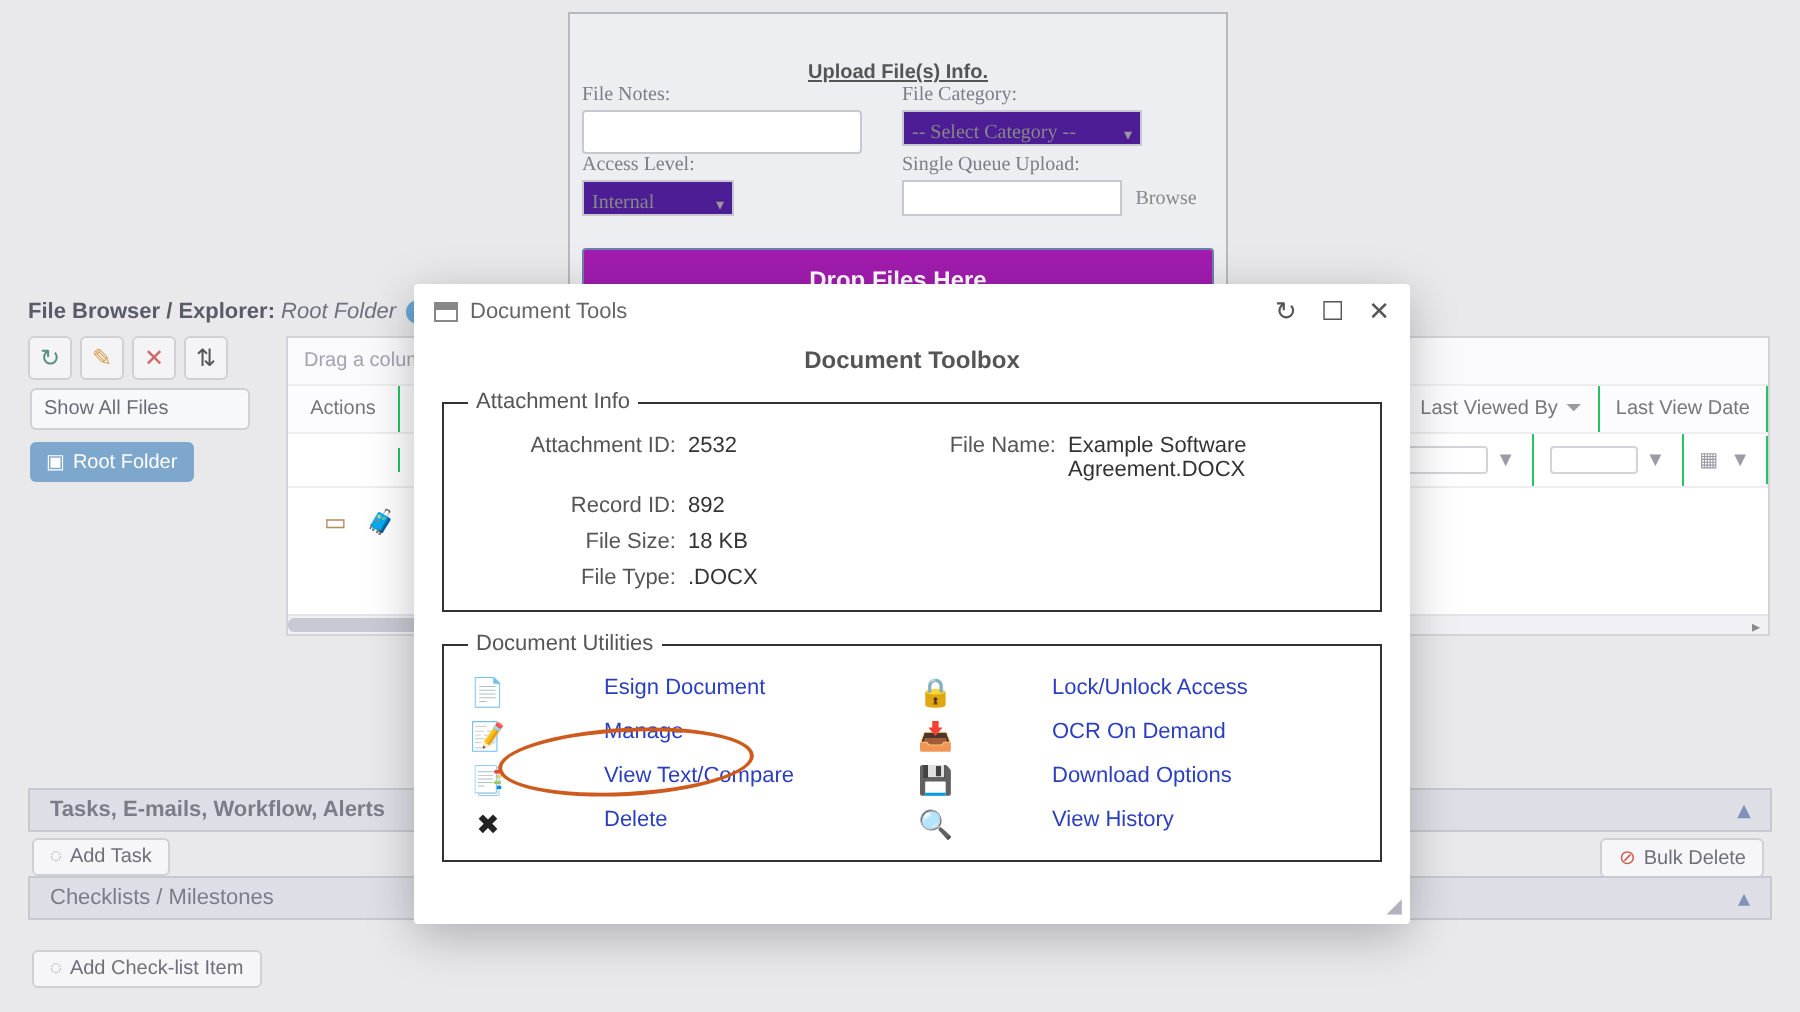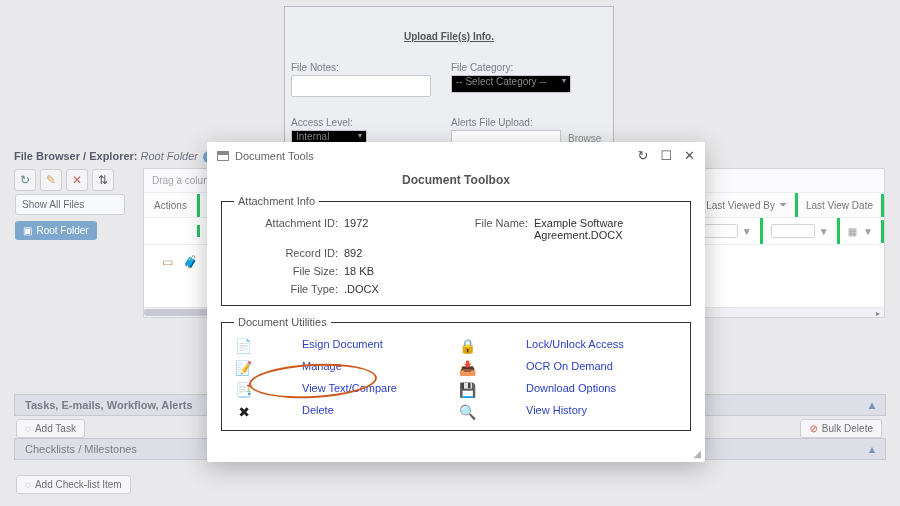--- a/index.html
+++ b/index.html
@@ -11,25 +11,25 @@
     width:900px; height:506px;
     overflow:hidden;
     position:relative;
   }
   
   .upload-panel {
     position:absolute; top:6px; left:284px; width:330px;
     border:1px solid #b8b8c0; background:#eceef1; padding:4px 6px 6px;
   }
   .upload-title { text-align:center; font-weight:bold; text-decoration:underline; font-size:10px; color:#555;margin-top:20px; }
-  .upload-row { display:flex; gap:4px; margin-top:20px; }
+  .upload-row { display:flex; gap:4px; margin-top:0;font-family:Liberation Serif, serif; }
   .upload-col { flex:1; }
   .upload-label { font-size:10px; color:#7d7d88; margin-bottom:2px; display:block; }
   .textarea { border:1px solid #c8c8d0; background:#fff; height:22px; width:90%; border-radius:2px; }
-  .select { border:1px solid #c8c8d0; background:#000000; height:18px; width:120px; font-size:10px; display:flex; align-items:flex-start; justify-content:space-between; padding:0 4px; color:#888;}
+  .select { border:1px solid #c8c8d0; background:#4c1d95; height:18px; width:120px; font-size:10px; display:flex; align-items:flex-end; justify-content:space-between; padding:0 4px; color:#888;}
   .select .tri { font-size:8px; color:#999; }
   .select.sm { width:76px;}
   .browse { font-size:10px; color:#888; margin-left:4px;}
   .single-file-input { border:1px solid #c8c8d0; background:#fff; height:18px; width:110px; display:inline-block; vertical-align:middle;}
   .drop-bar {
     margin-top:16px; background:#a21caf; color:#fff; text-align:center;
     font-weight:bold; font-size:12px; padding:8px 0; border:1px solid #6b82a6;
     border-radius:2px;
   }
 
@@ -45,21 +45,21 @@
   .tb-btn.sort{color:#555;}
 
   .side-panel { position:absolute; top:194px; left:15px; width:110px;}
   .show-all { border:1px solid #cfcfd6; background:#f7f8fa; padding:4px 6px; font-size:10px; color:#6b6d79; border-radius:3px; margin-bottom:6px;}
   .root-chip { background:#7da7cc; color:#fff; padding:4px 8px; font-size:10px; border-radius:3px; display:inline-flex; align-items:center; gap:4px;}
   .root-chip .ic { font-size:10px; }
 
   .grid-area { position:absolute; top:168px; left:143px; right:15px; height:150px; background:#fff; border:1px solid #d3d3da;}
   .drag-hint { font-size:10px; color:#a3a3b0; padding:6px 8px; background:#fafafc; border-bottom:1px solid #eee;}
   .grid-head { display:flex; align-items:center; font-size:10px; color:#777; background:#fcfcfe; border-bottom:1px solid #eee;}
-  .grid-head .col { padding:6px 8px; border-right:3px solid #22c55e; }
+  .grid-head .col { padding:6px 8px; border-right:1px solid #22c55e; }
   .actions-col{width:56px;text-align:center;}
   .flex-spacer{flex:1;}
   .col.r{ display:flex; align-items:center; gap:4px;}
   .filter-box{ width:44px; height:14px; border:1px solid #d3d3da; background:#fff; border-radius:2px;}
   .funnel{ font-size:10px; color:#9b9ba6;}
   .cal-ic{ font-size:10px; color:#9b9ba6; margin-right:2px;}
   .grid-body { padding:10px; }
   .row-actions { display:flex; gap:10px; padding-left:8px; font-size:12px; color:#a88c6e;}
   .row-actions .ico{color:#b58b62;}
   .row-actions .ico.bag{color:#c36d4f;}
@@ -143,21 +143,21 @@
   </div>
   <div class="upload-row">
     <div class="upload-col">
       <span class="upload-label">Access Level:</span>
       <div class="select sm">
         <span>Internal</span>
         <span class="tri">▾</span>
       </div>
     </div>
     <div class="upload-col">
-      <span class="upload-label">Alerts File Upload:</span>
+      <span class="upload-label">Single Queue Upload:</span>
       <span class="single-file-input"></span>
       <span class="browse">Browse</span>
     </div>
   </div>
   <div class="drop-bar">Drop Files Here</div>
 </div>
 
 <div class="fbrow">
   <span class="fb-header">
     <b>File Browser / Explorer: </b><i>Root Folder</i>
@@ -259,21 +259,21 @@
       <span class="ic">✕</span>
     </div>
   </div>
   <div class="modal-body">
     <div class="modal-heading">Document Toolbox</div>
 
     <fieldset>
       <legend>Attachment Info</legend>
       <div class="info-grid">
         <div class="lbl">Attachment ID:</div>
-        <div class="val">1972</div>
+        <div class="val">2532</div>
         <div class="lbl">File Name:</div>
         <div class="val">Example Software Agreement.DOCX</div>
 
         <div class="lbl">Record ID:</div>
         <div class="val">892</div>
         <div></div>
           <div></div>
 
         <div class="lbl">File Size:</div>
         <div class="val">18 KB</div>

